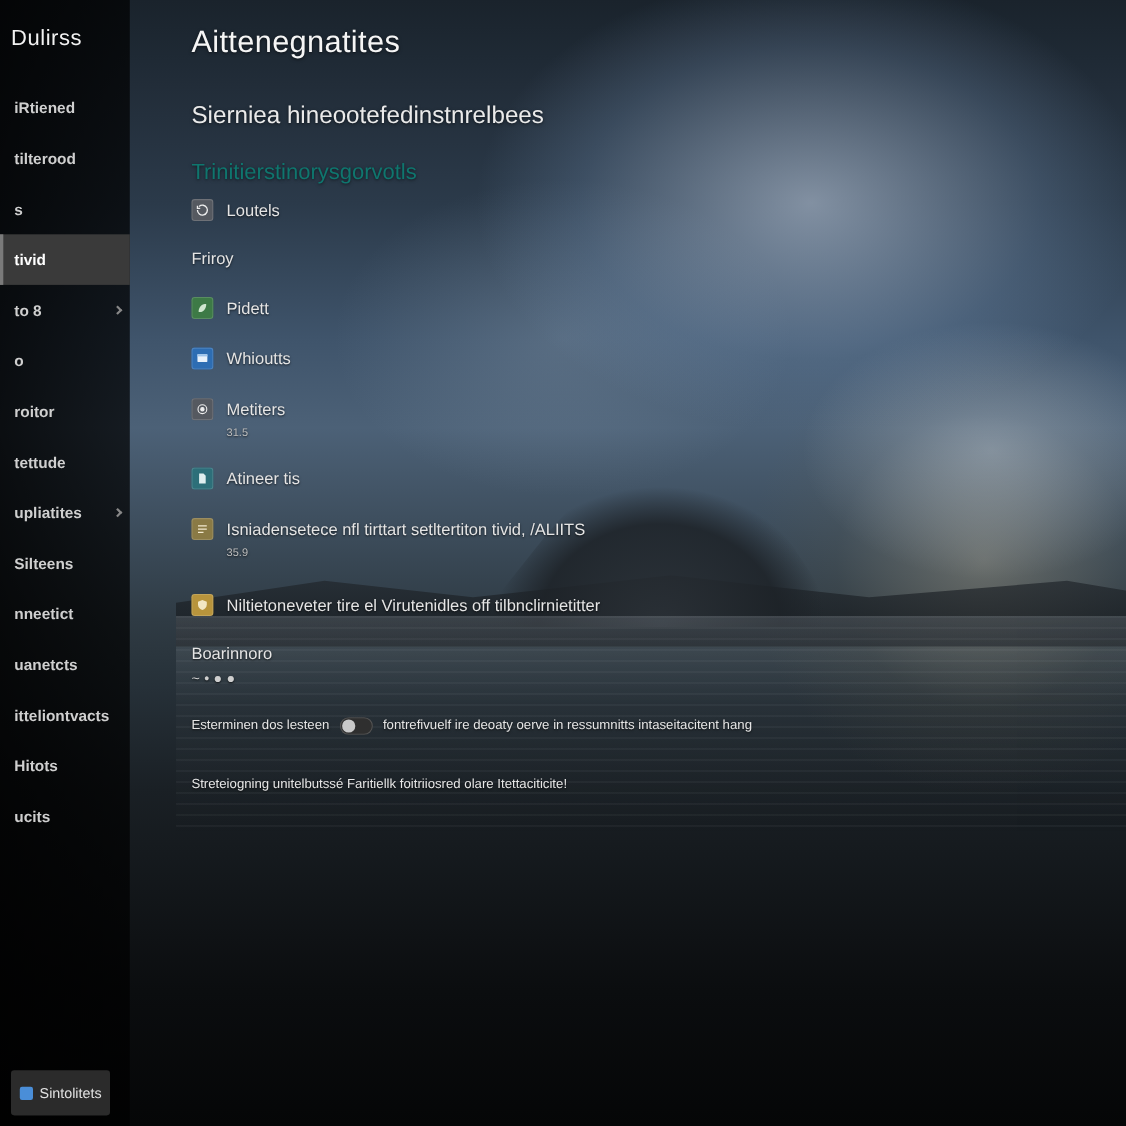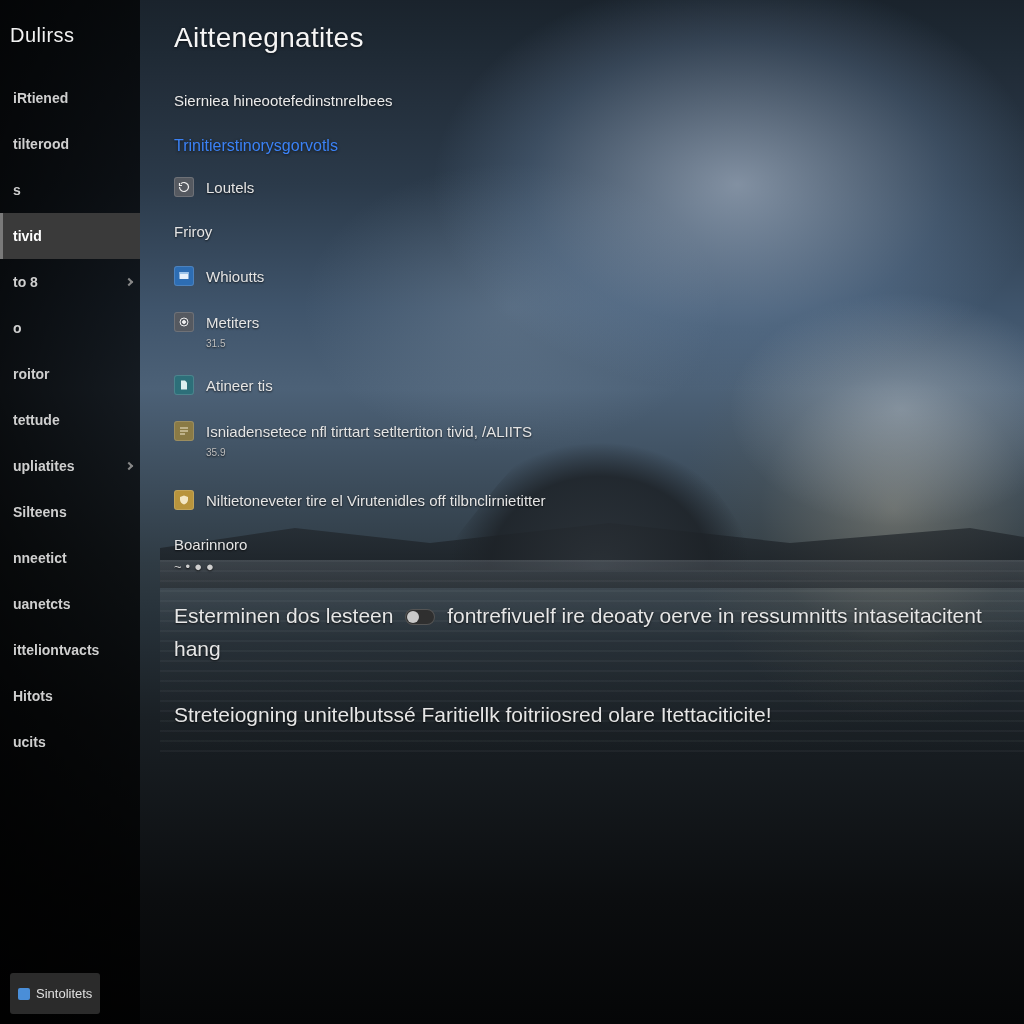--- a/index.html
+++ b/index.html
@@ -53,21 +53,21 @@
     opacity: 0.85;
   }
   .glow-right {
     position: absolute;
     right: -80px; top: 300px; width: 420px; height: 420px;
     background: radial-gradient(circle, rgba(230,210,170,0.28) 0%, rgba(120,110,80,0.10) 45%, rgba(0,0,0,0) 72%);
   }
 
   
   .sidebar {
-    position: absolute; left: 0; top: 0; bottom: 0; width: 140px;
+    position: absolute; left: 0; top: 0; bottom: 0; width: 118px;
     background: linear-gradient(90deg, rgba(0,0,0,0.86) 0%, rgba(0,0,0,0.72) 100%);
     padding-top: 20px;
     display: flex; flex-direction: column; gap: 0;
   }
   .sidebar .sb-title {
     font-size: 20px; font-weight: 400; letter-spacing: 0.5px;
     color: #f2f2f2;
     padding: 4px 10px 28px 10px;
   }
   .sidebar .sb-item {
@@ -109,27 +109,27 @@
     position: absolute; left: 148px; right: 0; top: 0; bottom: 0;
     padding: 22px 26px 30px 26px;
     overflow: hidden;
   }
   .main .page-title {
     font-size: 28px; font-weight: 300; color: #f5f5f5;
     letter-spacing: 0.3px; margin-bottom: 38px;
     text-shadow: 0 1px 3px rgba(0,0,0,0.6);
   }
   .main .section-head {
-    font-size: 15px; font-weight: 400; color: #eaeaea;
+    font-size: 22px; font-weight: 400; color: #eaeaea;
     margin-bottom: 28px;
     text-shadow: 0 1px 3px rgba(0,0,0,0.6);
   }
   .main .sub-head {
-    font-size: 16px; font-weight: 400; color: #3b82f6;
-    margin-bottom: 22px;
+    font-size: 20px; font-weight: 400; color: #0f766e;
+    margin-bottom: 12px;
     text-shadow: 0 1px 3px rgba(0,0,0,0.6);
   }
 
   .row {
     display: flex; align-items: center; gap: 12px;
     margin-bottom: 26px;
     font-size: 15px; color: #e5e5e5;
     text-shadow: 0 1px 2px rgba(0,0,0,0.7);
   }
   .row.tight { margin-bottom: 6px; }
@@ -148,21 +148,21 @@
   .icon-tile.teal   { background: #2d6f79; }
   .icon-tile.gold   { background: #8a7a45; }
   .icon-tile.yellow { background: #b8943c; }
 
   .spark {
     display: inline-block; letter-spacing: 4px; font-size: 13px;
     color: #cfcfcf;
   }
 
   .body-line {
-    font-size: 21px; color: #e6e6e6; line-height: 1.55;
+    font-size: 12px; color: #e6e6e6; line-height: 1.55;
     margin-bottom: 34px;
     text-shadow: 0 1px 2px rgba(0,0,0,0.7);
   }
   .inline-toggle {
     display: inline-flex; width: 30px; height: 16px; border-radius: 8px;
     background: #2f2f2f; position: relative; vertical-align: middle;
     box-shadow: 0 0 0 1px rgba(255,255,255,0.18) inset;
     margin: 0 6px;
   }
   .inline-toggle::after {
@@ -256,20 +256,28 @@
           <path d="M3 4v5h5"></path>
         </svg>
     </span>
     <span class="label">Loutels</span>
   </div>
 
   <div class="row">
     <span class="label">Friroy</span>
   </div>
 
+  <div class="row">
+    <span class="icon-tile green">
+      <svg width="12" height="12" viewBox="0 0 24 24" fill="#cfe7cf">
+          <path d="M5 19c8 2 14-6 14-14-8-2-14 6-14 14z"></path>
+        </svg>
+    </span>
+    <span class="label">Pidett</span>
+  </div>
 
   <div class="row">
     <span class="icon-tile blue">
       <svg width="12" height="12" viewBox="0 0 24 24" fill="#e8f1fb">
           <rect x="3" y="4" width="18" height="14" rx="1"></rect>
           <rect x="3" y="4" width="18" height="4" fill="#9ec4ea"></rect>
         </svg>
     </span>
     <span class="label">Whioutts</span>
   </div>

